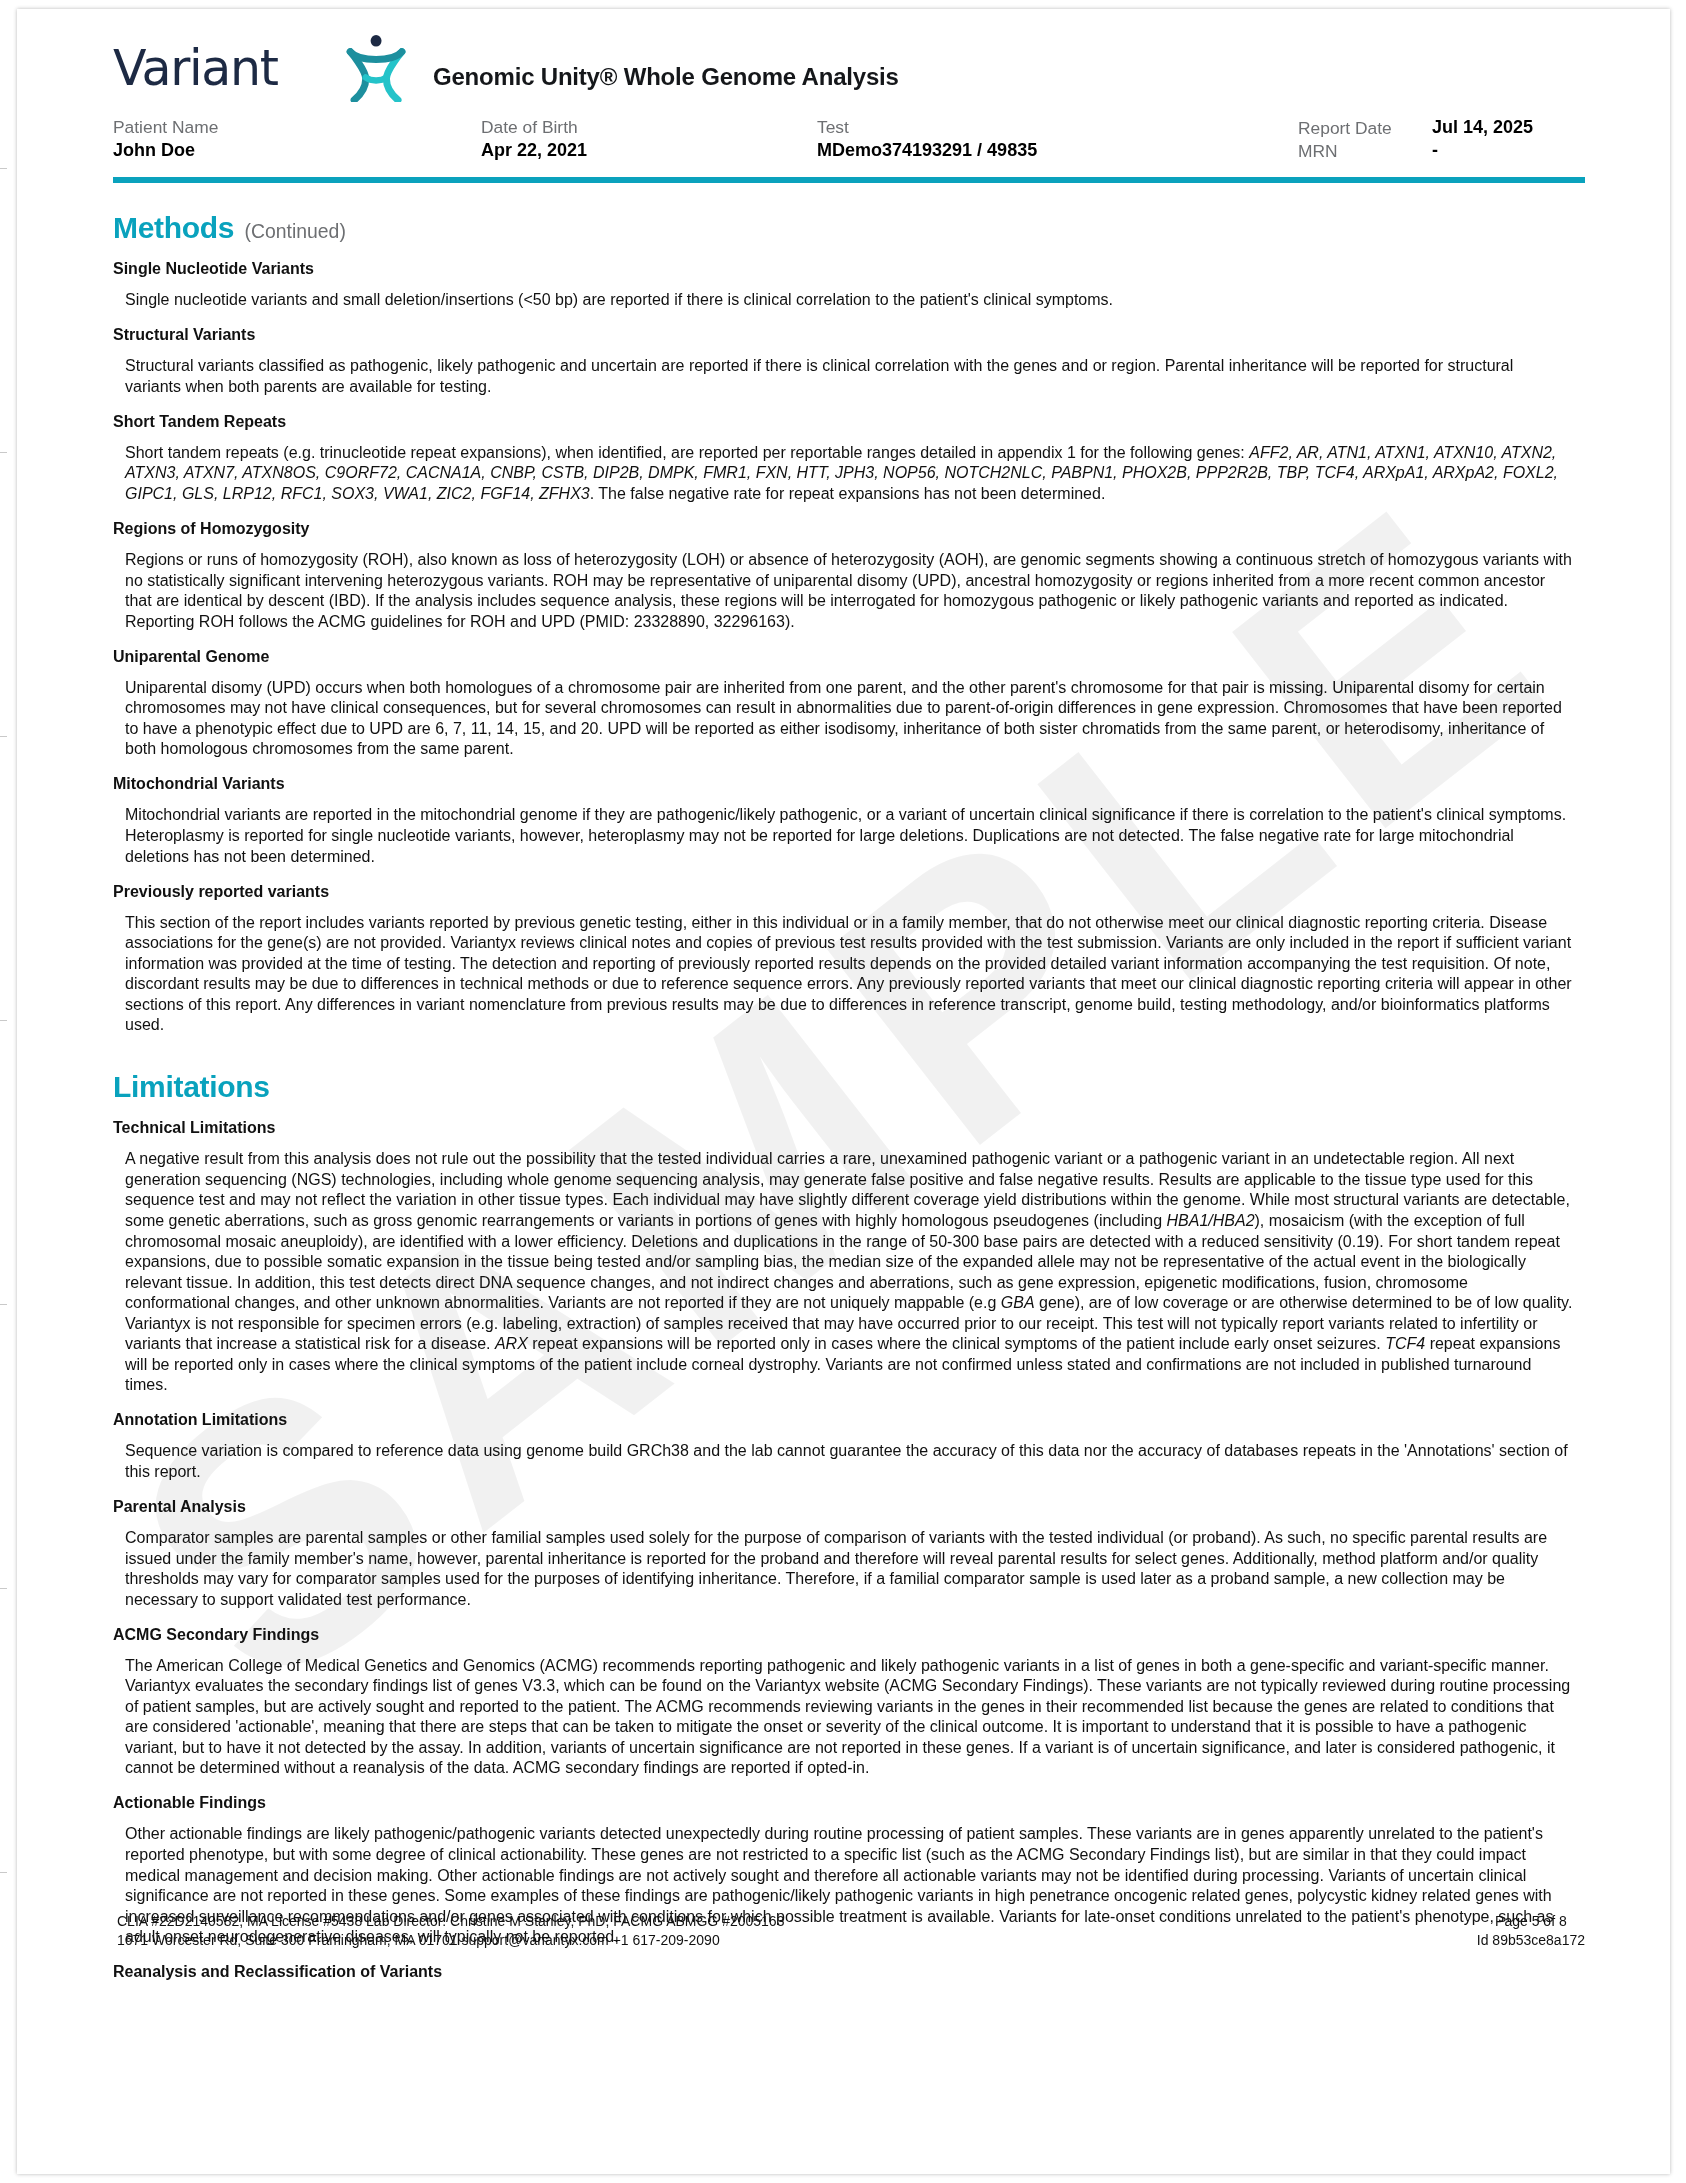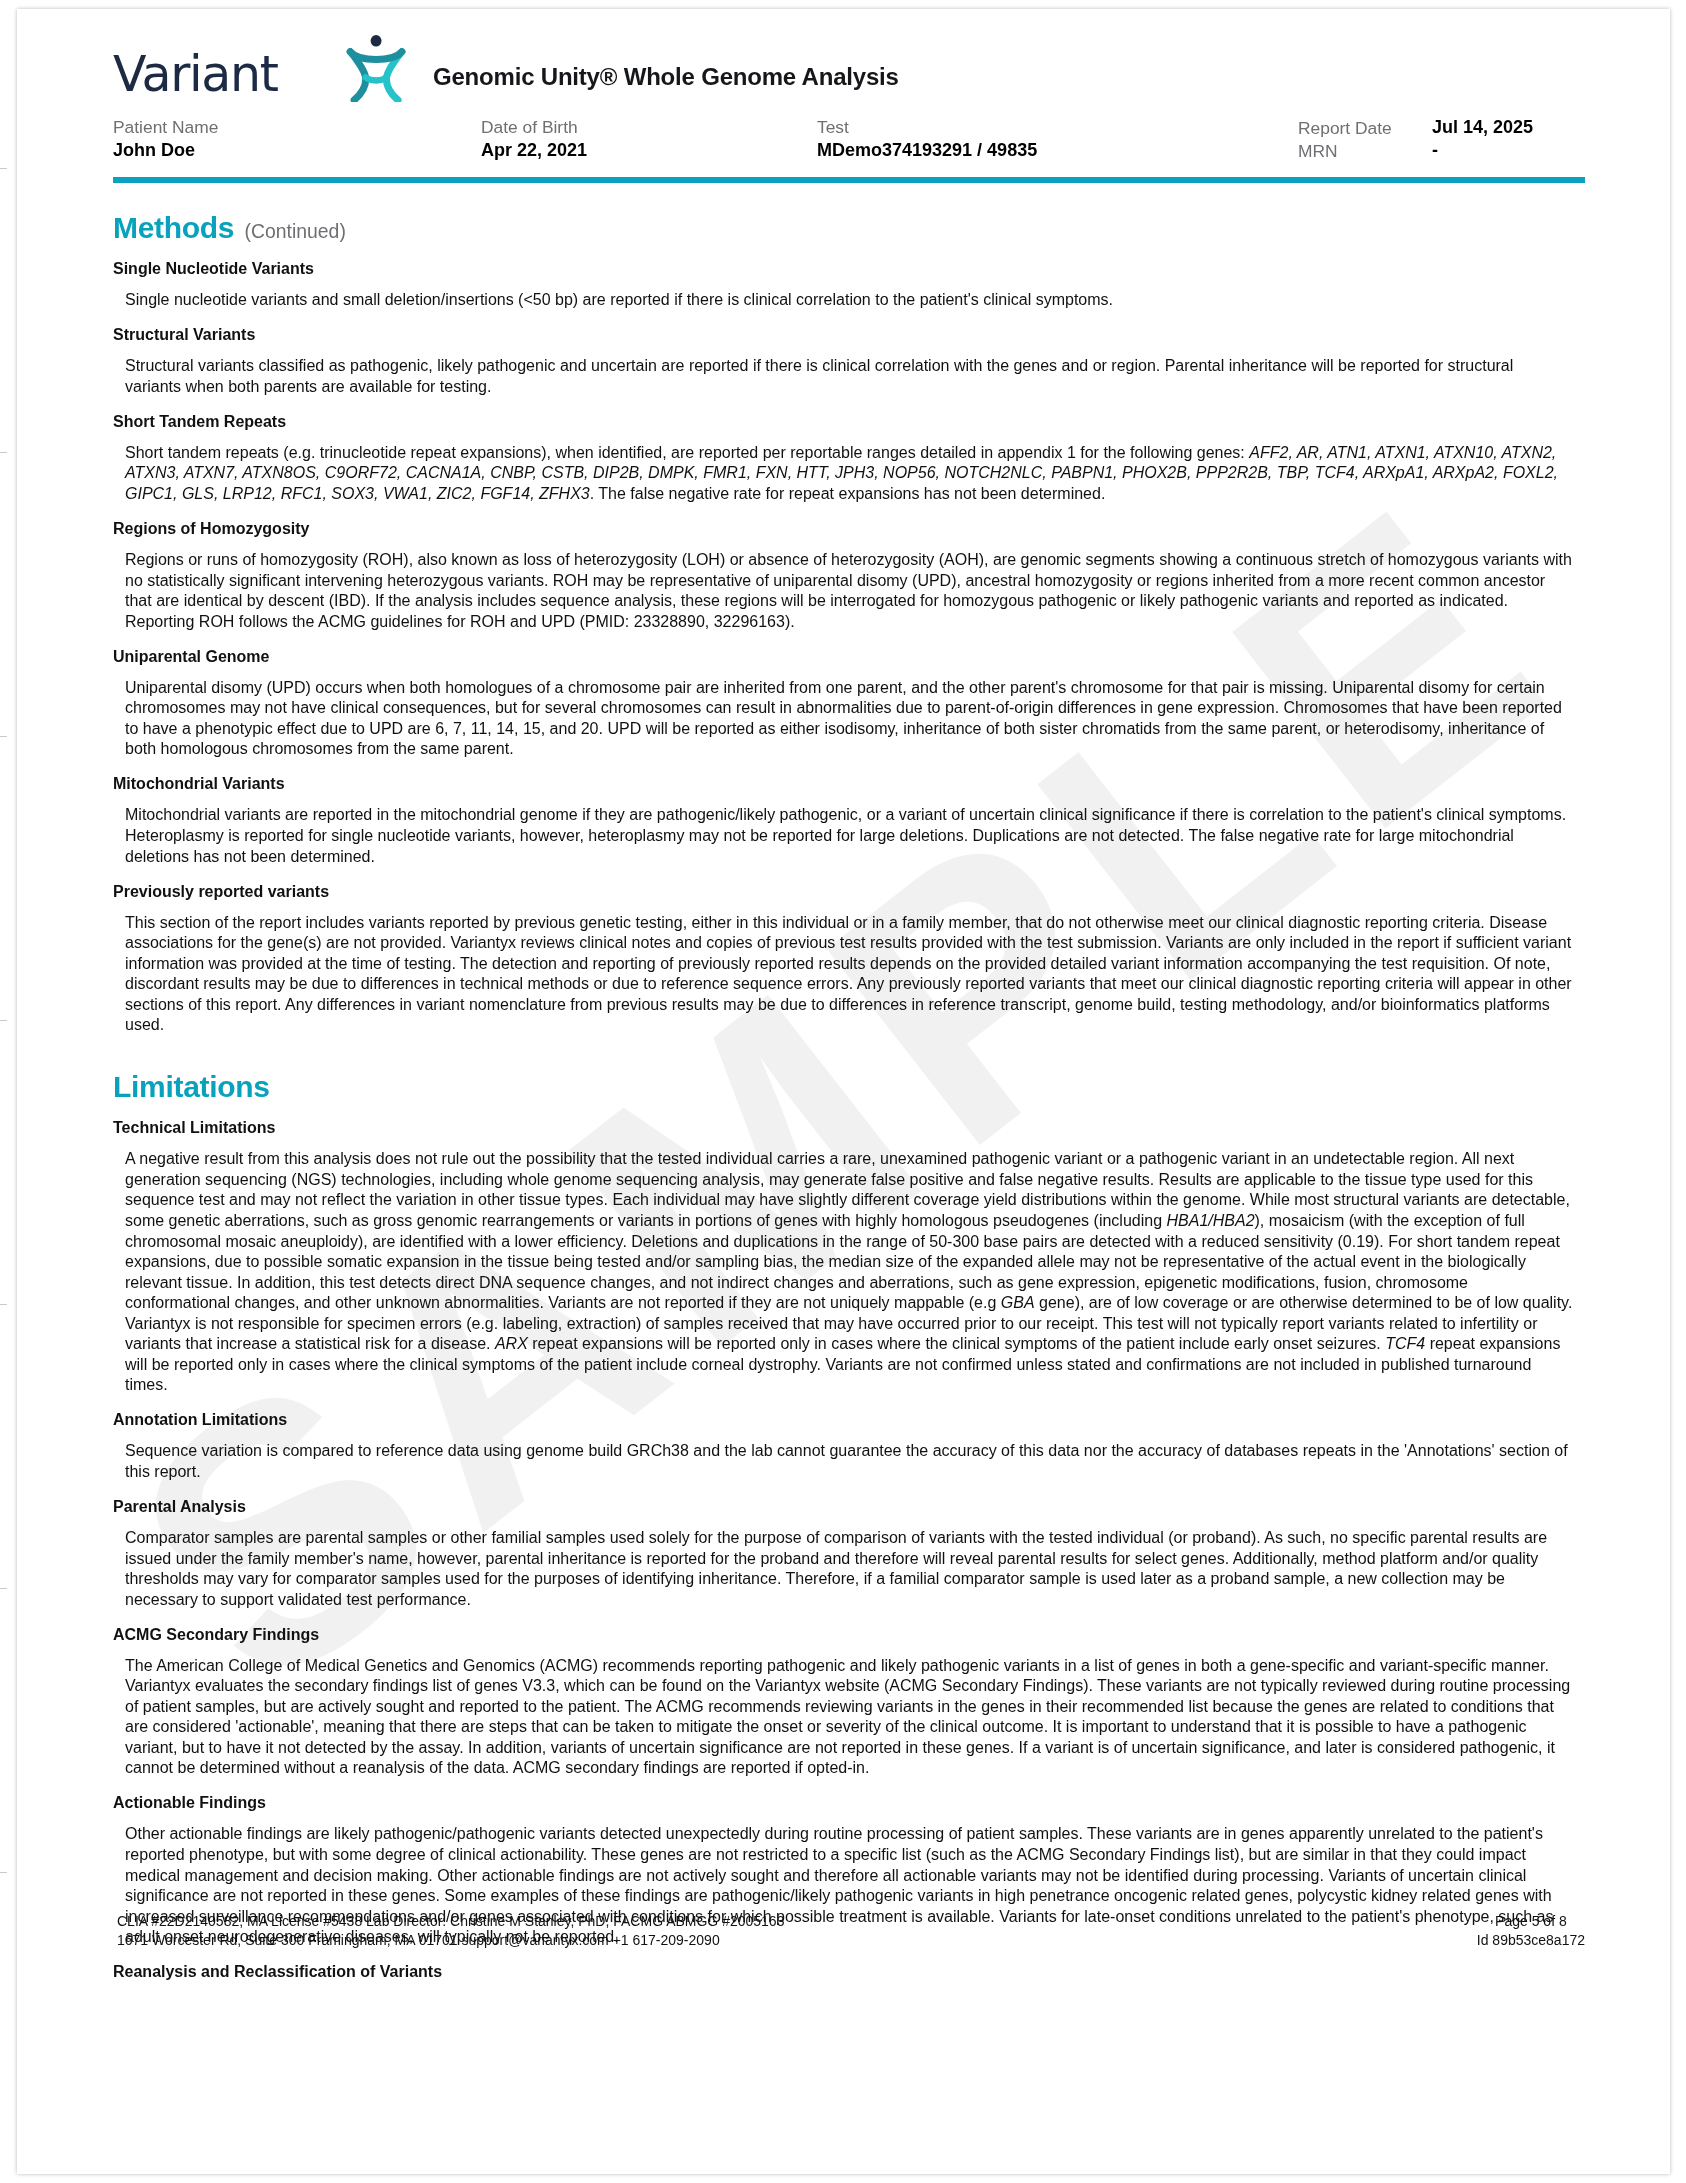--- a/index.html
+++ b/index.html
@@ -48,21 +48,21 @@
   }
   .logo-row{display:flex;align-items:flex-end;gap:17px;height:59px;}
   .logo{position:relative;height:59px;width:303px;}
   .logo-text{
     font-size:49px;
     letter-spacing:-1.3px;
     color:#1d2a44;
     font-family:"DejaVu Sans", sans-serif;
     font-weight:400;
     position:absolute;
-    left:0; top:7px;
+    left:0; top:1px;
   }
   .logo-mark{position:absolute;left:227px;top:-3.9px;width:76px;height:67px;}
   .tagline{
     font-size:24px;
     font-weight:bold;
     color:#15171a;
     padding-bottom:7px;
     letter-spacing:-0.2px;
   }
   .meta{

